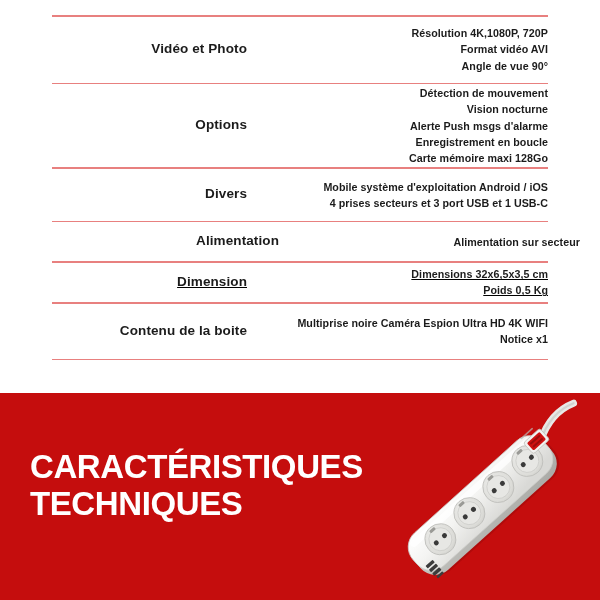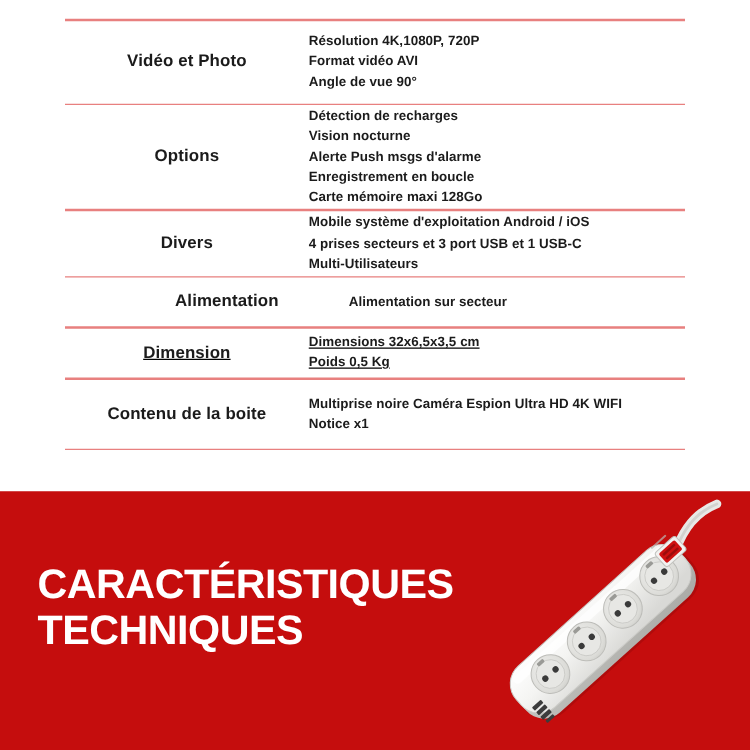--- a/index.html
+++ b/index.html
@@ -40,26 +40,26 @@
   }
 
   .spec-label {
     width: 195px;
     flex: 0 0 195px;
     font-size: 13.5px;
     font-weight: bold;
     color: #1b1b1b;
     letter-spacing: 0.1px;
     line-height: 1.25;
-    text-align: center;
+    text-align: right;
   }
 
   .spec-value {
     flex: 1 1 auto;
-    text-align: left;
+    text-align: right;
     font-size: 10.7px;
     font-weight: bold;
     color: #1b1b1b;
     line-height: 1.52;
     letter-spacing: 0.05px;
   }
 
   .spec-value span { display: block; white-space: nowrap; }
 
   
@@ -120,36 +120,35 @@
       <span>Format vidéo AVI</span>
       <span>Angle de vue 90°</span>
     </div>
   </div>
 
   <div class="divider"></div>
 
   <div class="spec-row r2">
     <div class="spec-label">Options</div>
     <div class="spec-value">
-      <span>Détection de recharges</span>
+      <span>Détection de mouvement</span>
       <span>Vision nocturne</span>
       <span>Alerte Push msgs d'alarme</span>
       <span>Enregistrement en boucle</span>
       <span>Carte mémoire maxi 128Go</span>
     </div>
   </div>
 
   <div class="divider"></div>
 
   <div class="spec-row r3">
     <div class="spec-label">Divers</div>
     <div class="spec-value">
       <span>Mobile système d'exploitation Android / iOS</span>
       <span>4 prises secteurs et 3 port USB et 1 USB-C</span>
-      <span>Multi-Utilisateurs</span>
     </div>
   </div>
 
   <div class="divider"></div>
 
   <div class="spec-row r4">
     <div class="spec-label">Alimentation</div>
     <div class="spec-value">
       <span>Alimentation sur secteur</span>
     </div>

